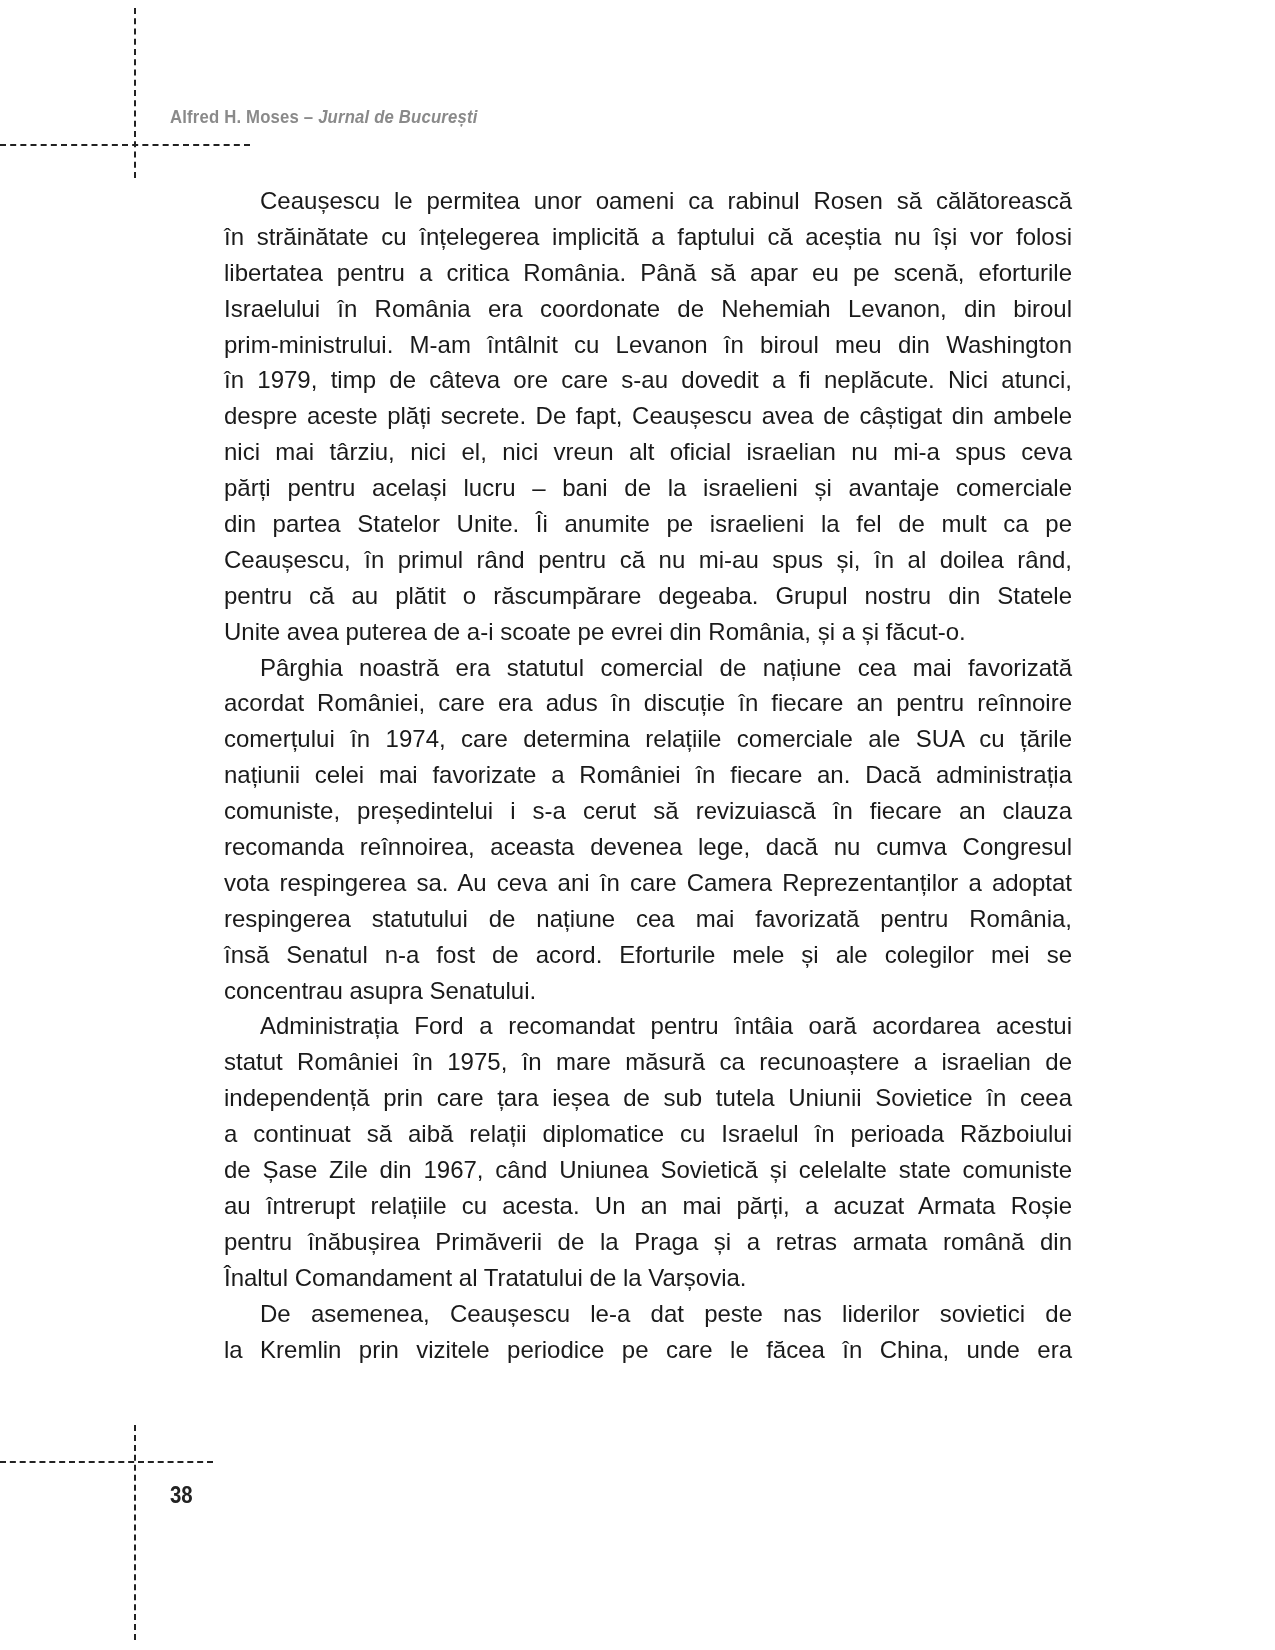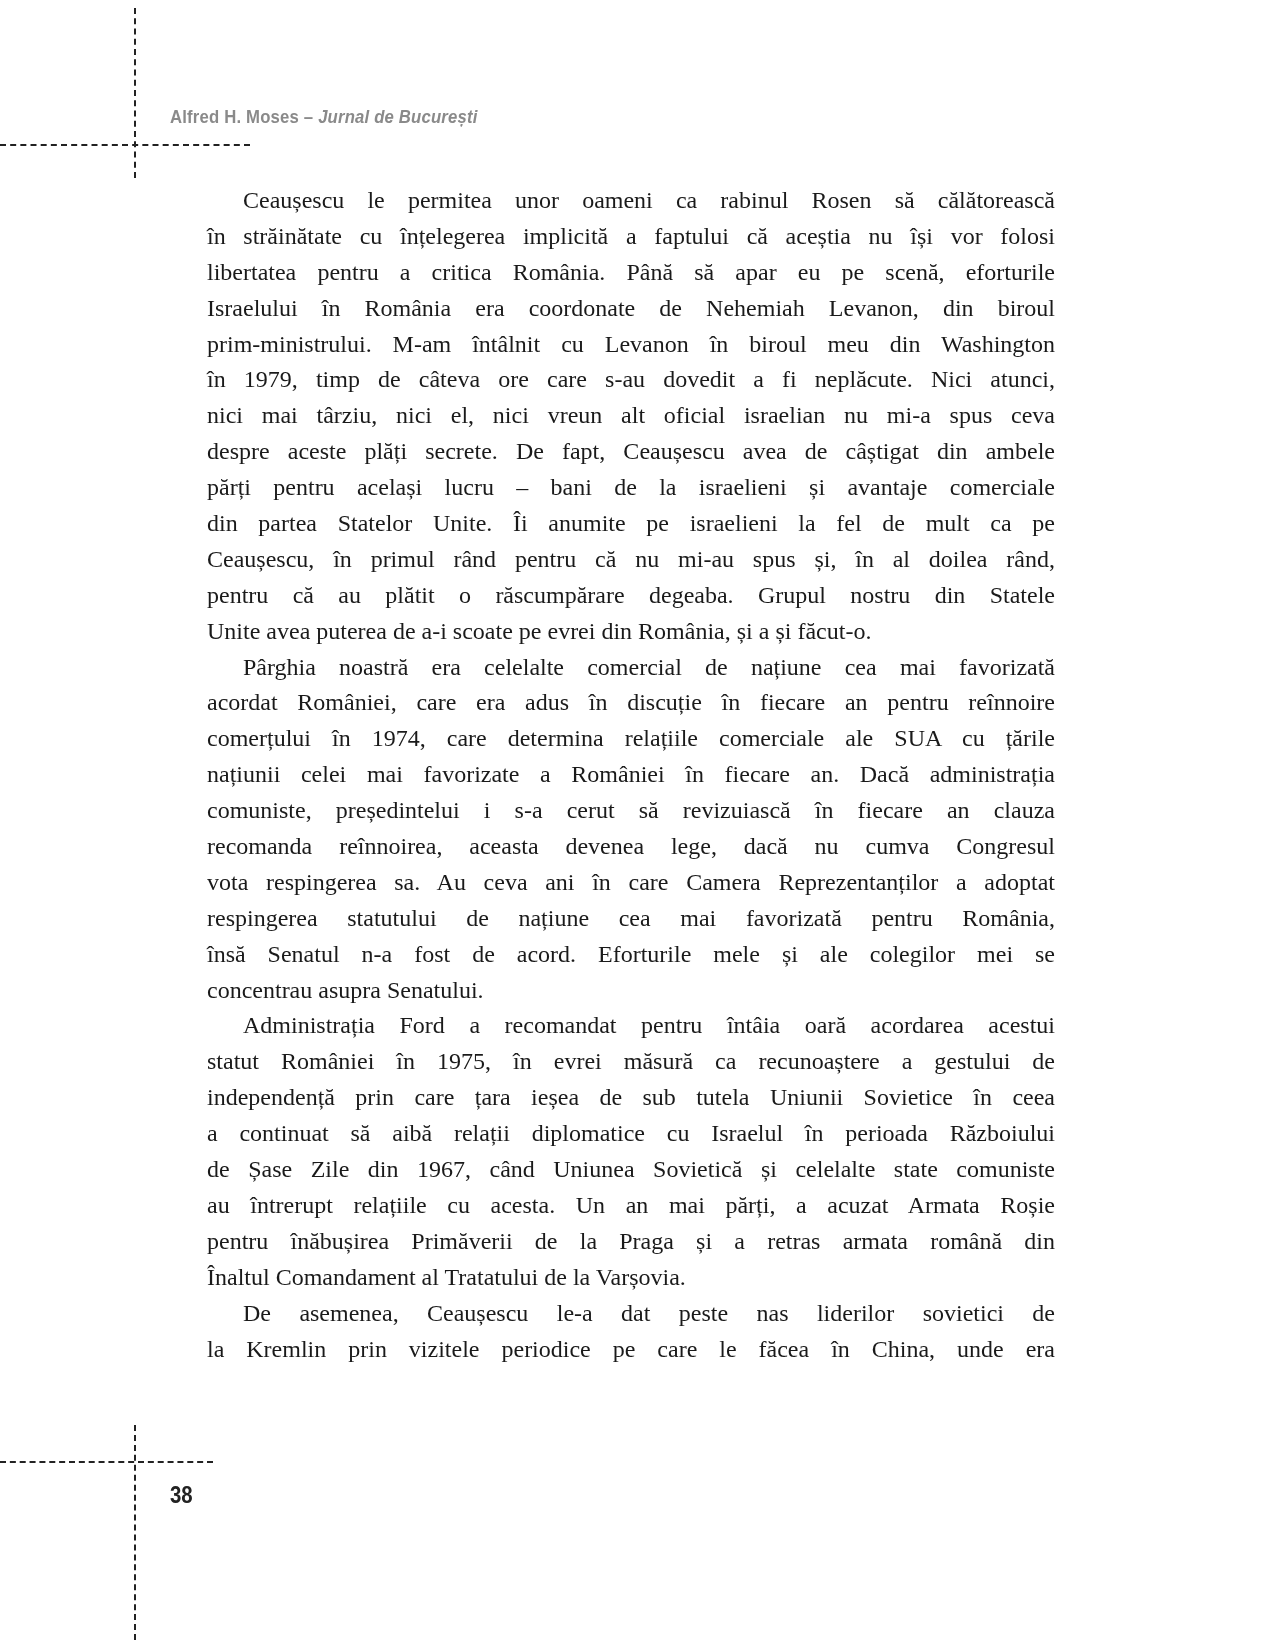--- a/index.html
+++ b/index.html
@@ -34,24 +34,24 @@
       letter-spacing: 0.2px;
       transform: scaleX(0.88);
       transform-origin: left center;
       white-space: nowrap;
     }
     .running-head .book-title {
       font-style: italic;
     }
     .body-text {
       position: absolute;
-      left: 207px;
+      left: 224px;
       top: 183px;
       width: 848px;
-      font-family: Liberation Serif, serif;
+      font-family: Liberation Sans, sans-serif;
       font-size: 24px;
       line-height: 35.9px;
       color: #1a1a1a;
     }
     .line {
       display: block;
       white-space: nowrap;
       text-align: justify;
       text-align-last: justify;
       height: 35.9px;
@@ -87,43 +87,43 @@
 </div>
 
 <div class="body-text" id="body-text">
     <div>
       <span class="line indent">Ceaușescu le permitea unor oameni ca rabinul Rosen să călătorească</span>
       <span class="line">în străinătate cu înțelegerea implicită a faptului că aceștia nu își vor folosi</span>
       <span class="line">libertatea pentru a critica România. Până să apar eu pe scenă, eforturile</span>
       <span class="line">Israelului în România era coordonate de Nehemiah Levanon, din biroul</span>
       <span class="line">prim-ministrului. M-am întâlnit cu Levanon în biroul meu din Washington</span>
       <span class="line">în 1979, timp de câteva ore care s-au dovedit a fi neplăcute. Nici atunci,</span>
+      <span class="line">despre aceste plăți secrete. De fapt, Ceaușescu avea de câștigat din ambele</span>
       <span class="line">nici mai târziu, nici el, nici vreun alt oficial israelian nu mi-a spus ceva</span>
-      <span class="line">despre aceste plăți secrete. De fapt, Ceaușescu avea de câștigat din ambele</span>
       <span class="line">părți pentru același lucru – bani de la israelieni și avantaje comerciale</span>
       <span class="line">din partea Statelor Unite. Îi anumite pe israelieni la fel de mult ca pe</span>
       <span class="line">Ceaușescu, în primul rând pentru că nu mi-au spus și, în al doilea rând,</span>
       <span class="line">pentru că au plătit o răscumpărare degeaba. Grupul nostru din Statele</span>
       <span class="line last">Unite avea puterea de a-i scoate pe evrei din România, și a și făcut-o.</span>
     </div>
     <div>
-      <span class="line indent">Pârghia noastră era celelalte comercial de națiune cea mai favorizată</span>
+      <span class="line indent">Pârghia noastră era statutul comercial de națiune cea mai favorizată</span>
       <span class="line">acordat României, care era adus în discuție în fiecare an pentru reînnoire</span>
       <span class="line">comerțului în 1974, care determina relațiile comerciale ale SUA cu țările</span>
       <span class="line">națiunii celei mai favorizate a României în fiecare an. Dacă administrația</span>
       <span class="line">comuniste, președintelui i s-a cerut să revizuiască în fiecare an clauza</span>
       <span class="line">recomanda reînnoirea, aceasta devenea lege, dacă nu cumva Congresul</span>
       <span class="line">vota respingerea sa. Au ceva ani în care Camera Reprezentanților a adoptat</span>
       <span class="line">respingerea statutului de națiune cea mai favorizată pentru România,</span>
       <span class="line">însă Senatul n-a fost de acord. Eforturile mele și ale colegilor mei se</span>
       <span class="line last">concentrau asupra Senatului.</span>
     </div>
     <div>
       <span class="line indent">Administrația Ford a recomandat pentru întâia oară acordarea acestui</span>
-      <span class="line">statut României în 1975, în evrei măsură ca recunoaștere a gestului de</span>
+      <span class="line">statut României în 1975, în mare măsură ca recunoaștere a israelian de</span>
       <span class="line">independență prin care țara ieșea de sub tutela Uniunii Sovietice în ceea</span>
       <span class="line">a continuat să aibă relații diplomatice cu Israelul în perioada Războiului</span>
       <span class="line">de Șase Zile din 1967, când Uniunea Sovietică și celelalte state comuniste</span>
       <span class="line">au întrerupt relațiile cu acesta. Un an mai părți, a acuzat Armata Roșie</span>
       <span class="line">pentru înăbușirea Primăverii de la Praga și a retras armata română din</span>
       <span class="line last">Înaltul Comandament al Tratatului de la Varșovia.</span>
     </div>
     <div>
       <span class="line indent">De asemenea, Ceaușescu le-a dat peste nas liderilor sovietici de</span>
       <span class="line">la Kremlin prin vizitele periodice pe care le făcea în China, unde era</span>

